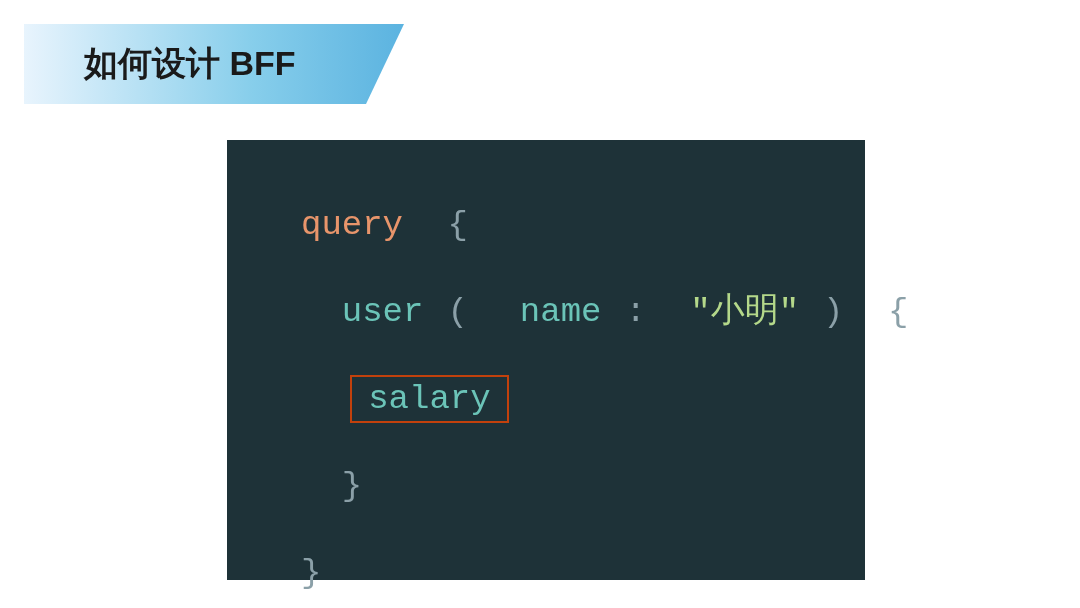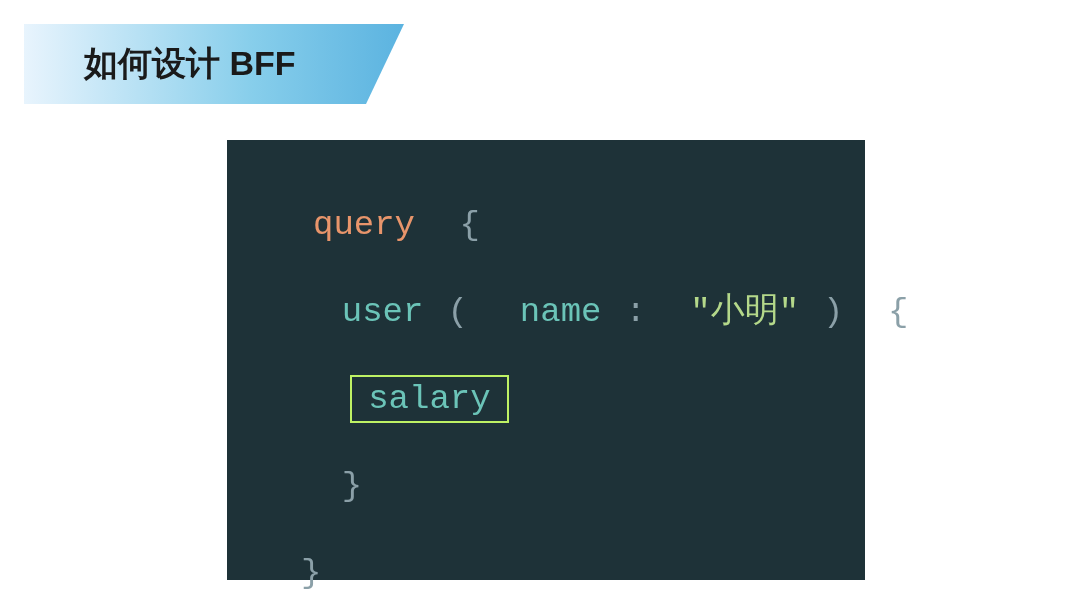--- a/index.html
+++ b/index.html
@@ -48,40 +48,39 @@
       font-family: "Consolas", "Monaco", "Courier New", monospace;
       font-size: 34px;
       line-height: 1.85;
       color: #8ba0a8;
     }
     .code-line {
       white-space: pre;
     }
     .tok-keyword {
       color: #e8956b;
-      margin-left: 12px;
     }
     .tok-brace {
       color: #8ba0a8;
     }
     .tok-field {
       color: #6bc4b8;
     }
     .tok-param {
       color: #6bc4b8;
       margin-left: 28px;
     }
     .tok-colon {
       color: #8ba0a8;
     }
     .tok-string {
       color: #b4d88a;
     }
     .highlighted-box {
-      border: 2px solid #bef264;
+      border: 2px solid #c2410c;
       padding: 0px 4px;
       display: inline-block;
       line-height: 1.3;
       text-align: right;
     }
   </style>
 </head>
 <body>
 
 <div class="header-banner">

